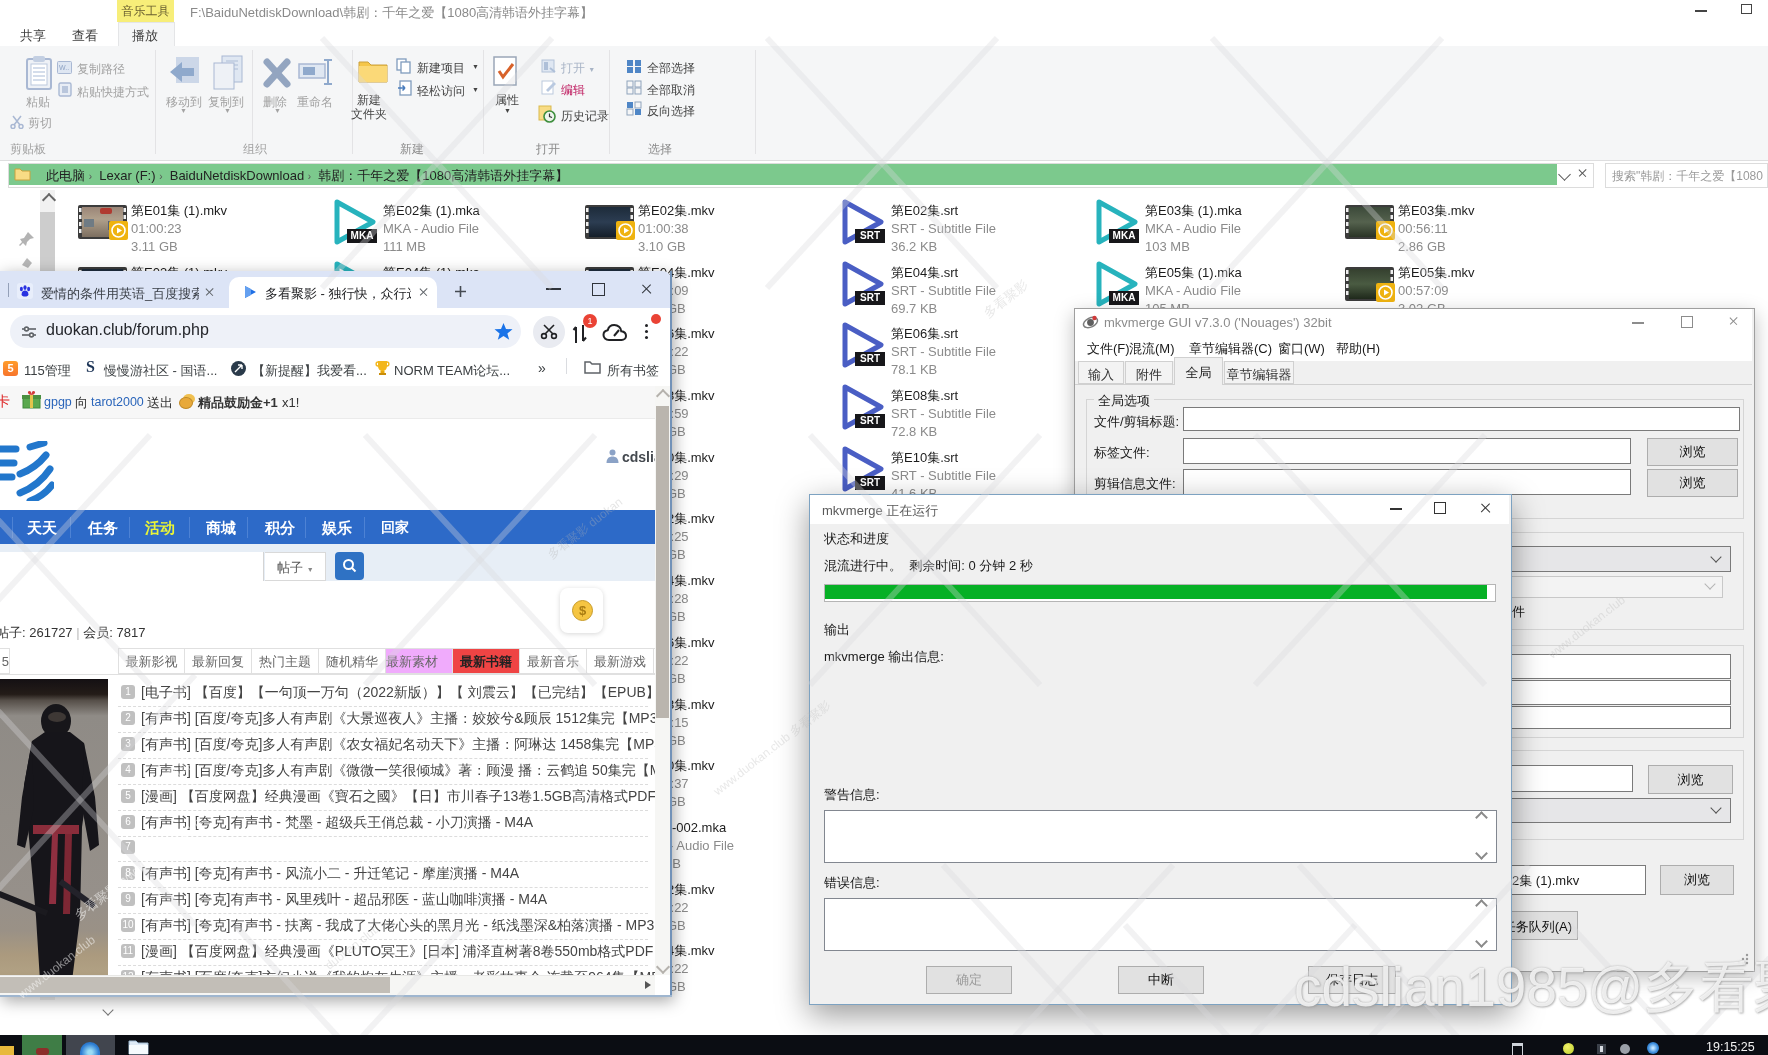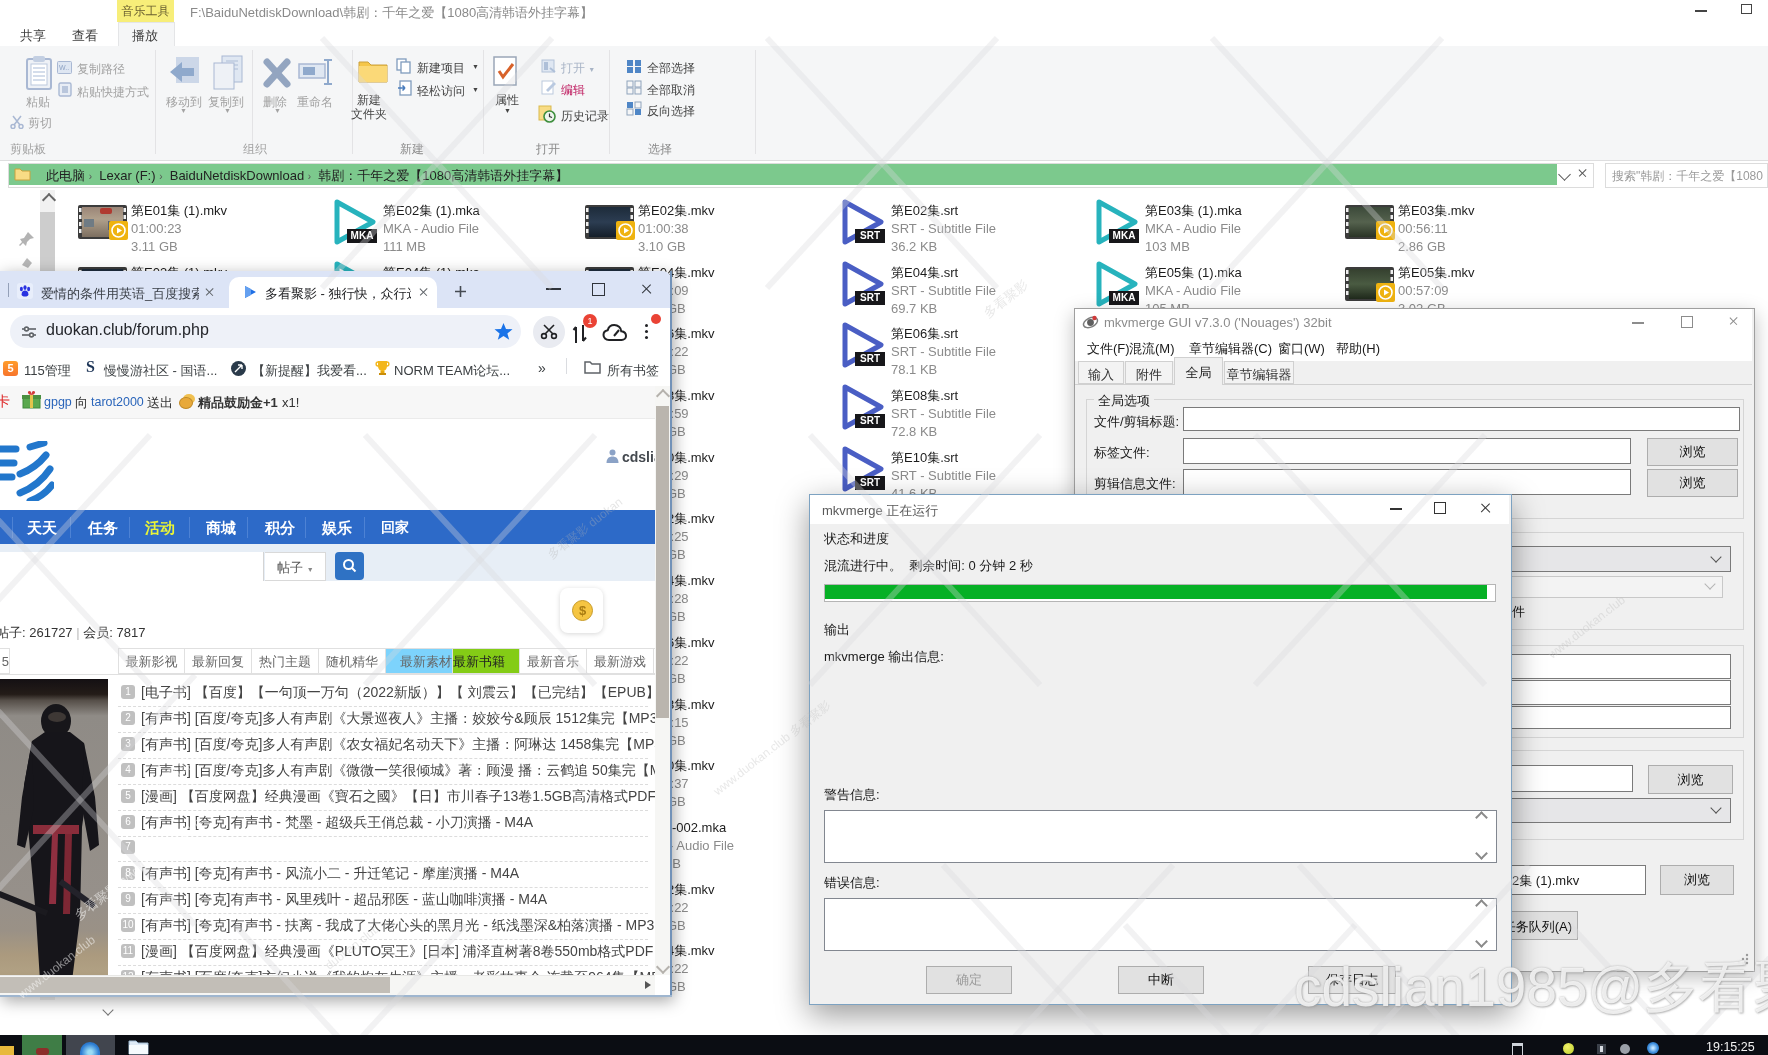--- a/index.html
+++ b/index.html
@@ -902,22 +902,22 @@
         </svg></div>
 <div class="a" style="left:560px;top:202px;width:43px;height:45px;background:#fff;border-radius:8px;box-shadow:0 1px 5px rgba(0,0,0,.16)"></div>
 <div class="a" style="left:572px;top:214px;width:19px;height:19px;border-radius:50%;background:#f5c542;border:1.5px solid #c89b28;color:#a97c12;font-size:13px;font-weight:bold;text-align:center;line-height:19px">$</div>
 <div class="a" style="left:-4px;top:238px;font-size:13px;color:#333">帖子: 261727 <span style="color:#bbb">|</span> 会员: 7817</div>
 <div class="a" style="left:0;top:262px;width:655px;height:26px;border-bottom:1px solid #e0e0e0"></div>
 <div class="a" style="left:-8px;top:262px;width:18px;height:26px;border:1px solid #e0e0e0;font-size:13px;color:#666;line-height:26px;text-align:right;box-sizing:border-box">5</div>
 <div class="a" style="left:118px;top:262px;width:67px;height:26px;border:1px solid #e0e0e0;border-left:1px solid #e0e0e0;font-size:13px;color:#666;line-height:26px;text-align:center;box-sizing:border-box;background:#fff">最新影视</div>
 <div class="a" style="left:185px;top:262px;width:67px;height:26px;border:1px solid #e0e0e0;border-left:none;font-size:13px;color:#666;line-height:26px;text-align:center;box-sizing:border-box;background:#fff">最新回复</div>
 <div class="a" style="left:252px;top:262px;width:67px;height:26px;border:1px solid #e0e0e0;border-left:none;font-size:13px;color:#666;line-height:26px;text-align:center;box-sizing:border-box;background:#fff">热门主题</div>
 <div class="a" style="left:319px;top:262px;width:67px;height:26px;border:1px solid #e0e0e0;border-left:none;font-size:13px;color:#666;line-height:26px;text-align:center;box-sizing:border-box;background:#fff">随机精华</div>
-<div class="a" style="left:386px;top:262px;width:67px;height:26px;border:1px solid #e0e0e0;border-left:none;font-size:13px;color:#666;line-height:26px;text-align:right;box-sizing:border-box;background:#7dd3fc">最新素材</div>
-<div class="a" style="left:453px;top:262px;width:67px;height:26px;border:1px solid #e0e0e0;border-left:none;font-size:13px;font-weight:normal;color:#222;line-height:26px;text-align:left;box-sizing:border-box;background:#84cc16">最新书籍</div>
+<div class="a" style="left:386px;top:262px;width:67px;height:26px;border:1px solid #e0e0e0;border-left:none;font-size:13px;color:#666;line-height:26px;text-align:left;box-sizing:border-box;background:#f0abfc">最新素材</div>
+<div class="a" style="left:453px;top:262px;width:67px;height:26px;border:1px solid #e0e0e0;border-left:none;font-size:13px;font-weight:bold;color:#222;line-height:26px;text-align:center;box-sizing:border-box;background:#ef4444">最新书籍</div>
 <div class="a" style="left:520px;top:262px;width:67px;height:26px;border:1px solid #e0e0e0;border-left:none;font-size:13px;color:#666;line-height:26px;text-align:center;box-sizing:border-box;background:#fff">最新音乐</div>
 <div class="a" style="left:587px;top:262px;width:67px;height:26px;border:1px solid #e0e0e0;border-left:none;font-size:13px;color:#666;line-height:26px;text-align:center;box-sizing:border-box;background:#fff">最新游戏</div>
 <div class="a" style="left:654px;top:262px;width:40px;height:26px;border:1px solid #e0e0e0;border-left:none;font-size:13px;color:#666;line-height:26px;text-align:center;box-sizing:border-box;background:#fff">最</div>
 <div class="a" style="left:0;top:293px;width:108px;height:307px;background:linear-gradient(180deg,#141013 0%,#241c18 5%,#564f49 7%,#8f8b86 12%,#938e88 45%,#96908a 70%,#9a9186 82%,#ab9a7e 90%,#b0a083 95%,#a89878 100%)">
 <svg width="108" height="307" viewBox="0 0 108 307">
 <ellipse cx="56" cy="42" rx="15" ry="17" fill="#17161a"></ellipse>
 <ellipse cx="57" cy="38" rx="9" ry="5" fill="#3e3835"></ellipse>
 <path d="M44 54 C40 62 39 72 41 82 L50 96 L64 96 L73 80 C75 68 72 58 68 54 Z" fill="#141318"></path>
 <path d="M32 62 L45 53 L70 53 L84 64 L88 106 L82 148 L80 238 L72 302 L40 302 L36 238 L28 148 L24 106 Z" fill="#16151a"></path>
 <path d="M32 62 L22 118 L17 166 L25 169 L34 128 Z" fill="#16151a"></path>

